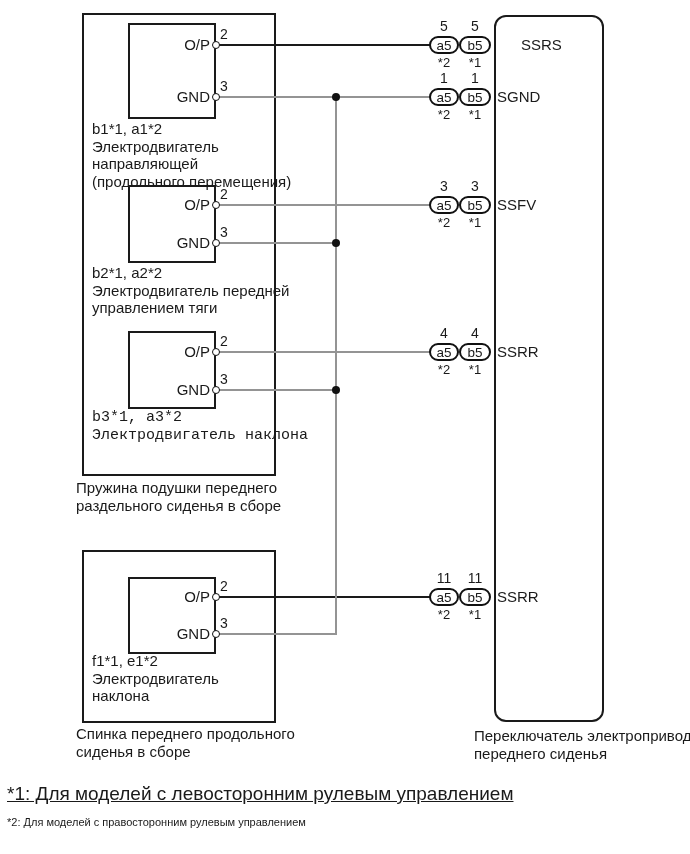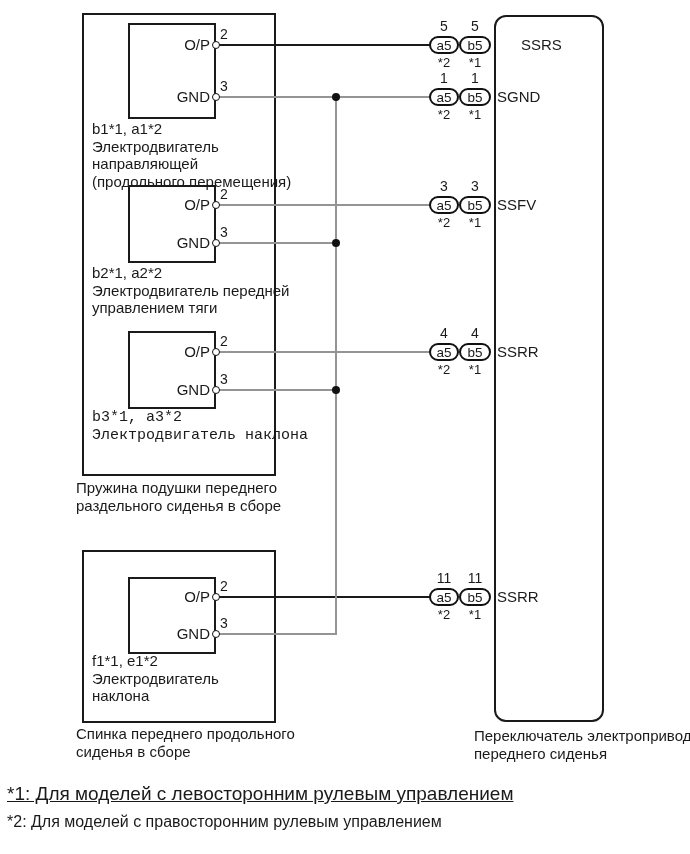--- a/index.html
+++ b/index.html
@@ -149,15 +149,15 @@
   <div class="t note" style="left:429px; top:607px; width:30px;">*2</div>
   <div class="t note" style="left:459px; top:607px; width:32px;">*1</div>
   <div class="t sig" style="left:497px; top:588px;">SSRR</div>
 
   <div class="cap" style="left:474px; top:727px;">
     <div>Переключатель электропривода</div>
     <div>переднего сиденья</div>
   </div>
 
   <div class="t" style="left:7px; top:785px; font-size:19px; height:18px; line-height:18px;text-decoration:underline;">*1: Для моделей с левосторонним рулевым управлением</div>
-  <div class="t" style="left:7px; top:813px; font-size:16px; height:18px; line-height:18px;">*2: Для моделей с правосторонним рулевым управлением</div>
+  <div class="t" style="left:7px; top:813px; font-size:11px; height:18px; line-height:18px;">*2: Для моделей с правосторонним рулевым управлением</div>
 
 </div>
 
 </body></html>

